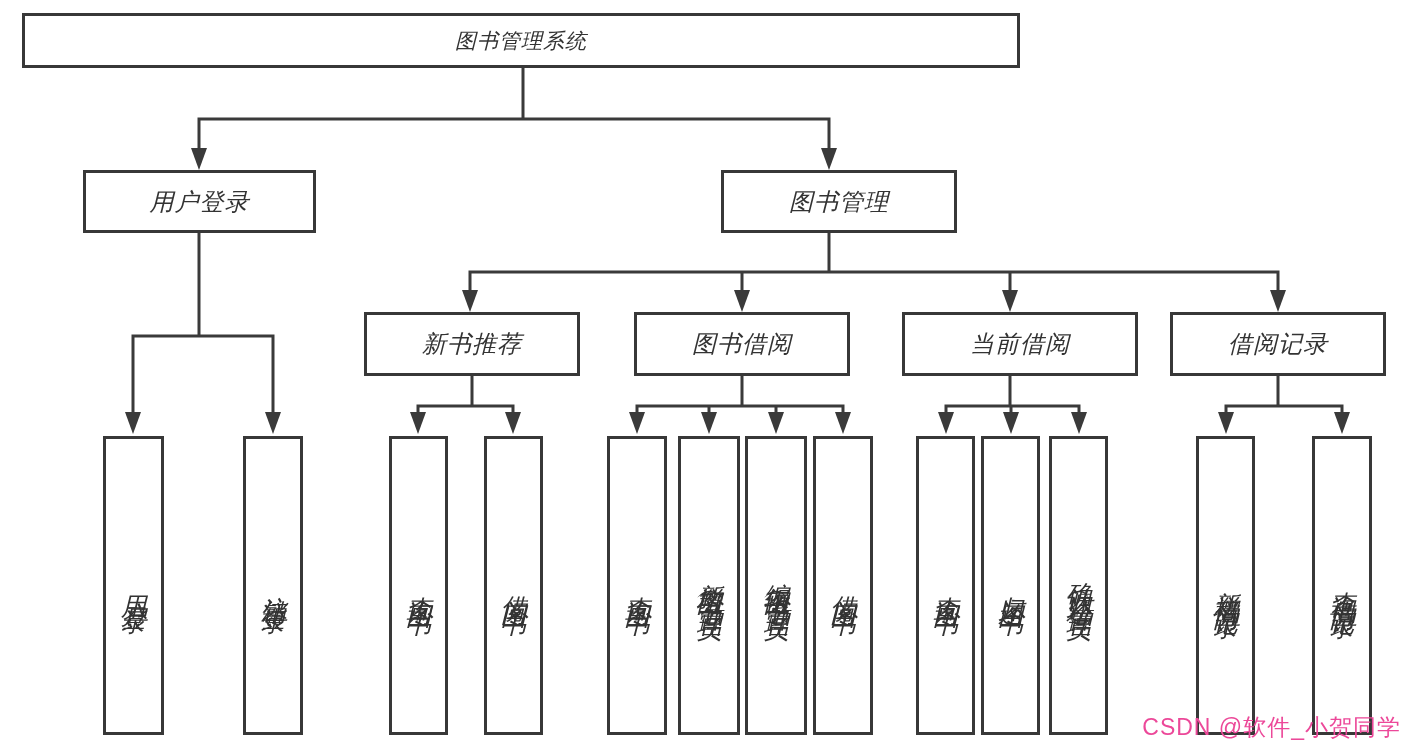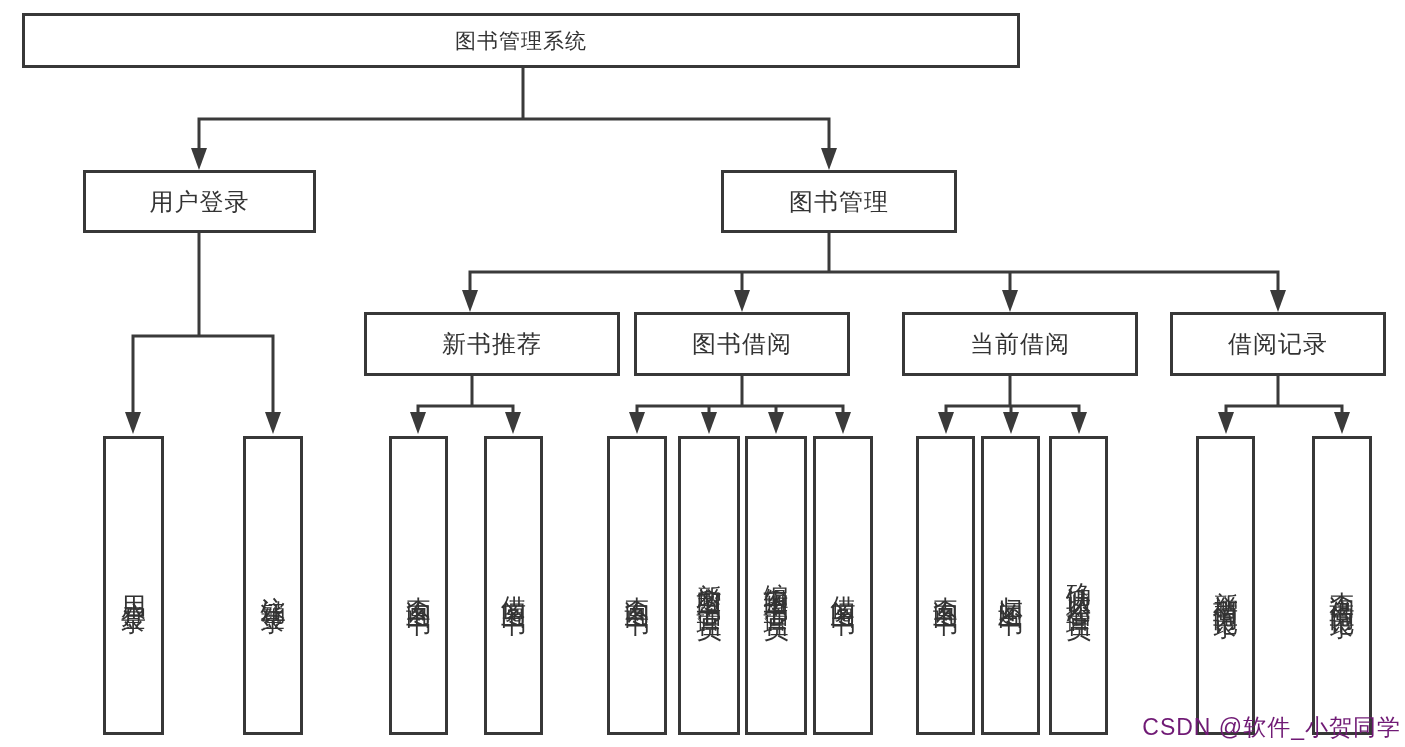--- a/index.html
+++ b/index.html
@@ -3,50 +3,50 @@
 <meta charset="utf-8">
 <style>
   html,body{margin:0;padding:0;background:#ffffff;}
   .canvas{
     position:relative;width:1405px;height:747px;background:#ffffff;
     font-family:"Liberation Sans",sans-serif;color:#333333;overflow:hidden;
   }
   .connectors{position:absolute;left:0;top:0;z-index:1;}
   .node{
     position:absolute;box-sizing:border-box;border:3px solid #383838;background:#ffffff;
-    display:flex;align-items:center;justify-content:center;z-index:2;
+    display:flex;align-items:center;justify-content:center;z-index:2;font-style:italic;
   }
   .hlabel{font-size:24px;letter-spacing:1px;color:#333333;white-space:nowrap;}
   .root-label{font-size:21px;}
   .vtext{
     writing-mode:vertical-lr;text-orientation:mixed;
     font-size:25px;letter-spacing:5px;color:#333333;line-height:1;
   }
   
   .pos-root{left:22px;top:13px;width:998px;height:55px;}
   
   .pos-user-login{left:83px;top:170px;width:233px;height:63px;}
   .pos-book-mgmt{left:721px;top:170px;width:236px;height:63px;}
   
-  .pos-new-book{left:364px;top:312px;width:256px;height:64px;}
+  .pos-new-book{left:364px;top:312px;width:216px;height:64px;}
   .pos-borrow{left:634px;top:312px;width:216px;height:64px;}
   .pos-current{left:902px;top:312px;width:236px;height:64px;}
   .pos-record{left:1170px;top:312px;width:216px;height:64px;}
   
   .leaf{top:436px;height:299px;}
   .pos-l1a{left:103px;width:61px;} .pos-l1b{left:243px;width:60px;}
   .pos-l2a{left:389px;width:59px;} .pos-l2b{left:484px;width:59px;}
   .pos-l3a{left:607px;width:60px;} .pos-l3b{left:678px;width:62px;}
   .pos-l3c{left:745px;width:62px;} .pos-l3d{left:813px;width:60px;}
   .pos-l4a{left:916px;width:59px;} .pos-l4b{left:981px;width:59px;}
   .pos-l4c{left:1049px;width:59px;}
   .pos-l5a{left:1196px;width:59px;} .pos-l5b{left:1312px;width:60px;}
   .watermark{
     position:absolute;right:4px;top:712px;z-index:3;
-    font-size:23px;color:#701a75;letter-spacing:1px;white-space:nowrap;
+    font-size:23px;color:#ec4899;letter-spacing:1px;white-space:nowrap;
   }
 </style>
 </head>
 <body>
 
 <div class="canvas">
 
   <svg class="connectors" width="1405" height="747" viewBox="0 0 1405 747">
 
     <g stroke="#3a3a3a" stroke-width="3" fill="#3a3a3a">

